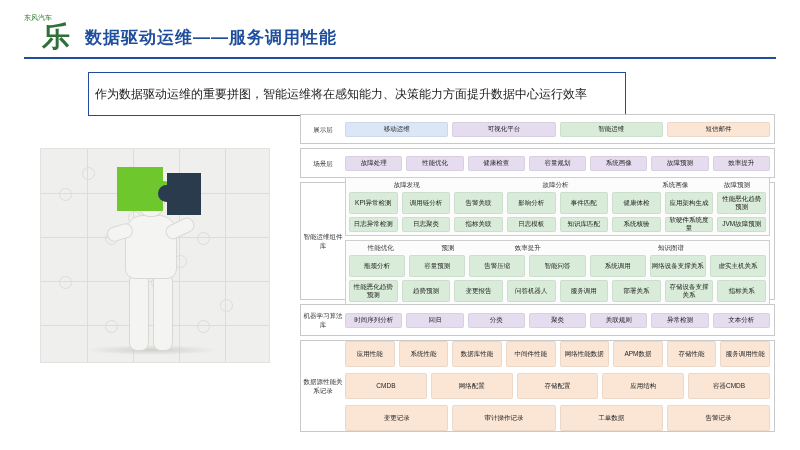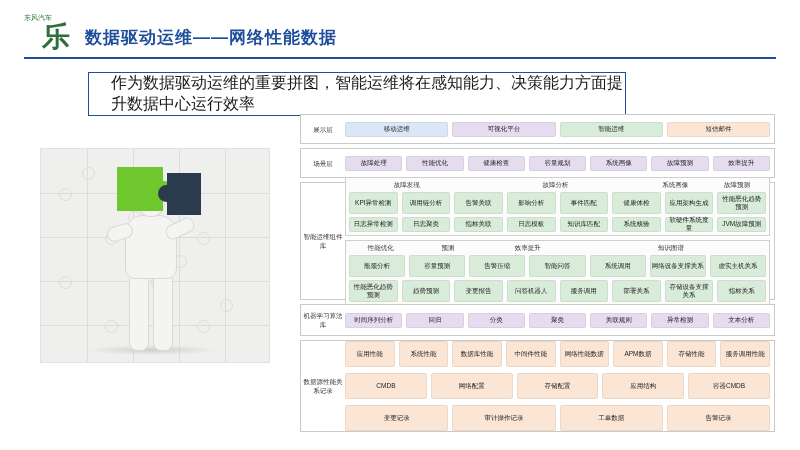--- a/index.html
+++ b/index.html
@@ -30,22 +30,22 @@
   .hrule{
     position:absolute;left:24px;top:57px;width:752px;height:2px;
     background:#1f4e9c;
   }
   
   .subtitle-box{
     position:absolute;left:88px;top:72px;width:538px;height:44px;
     border:1px solid #1f4e9c;
     box-sizing:border-box;
     display:flex;align-items:center;
-    padding-left:22px;
-    font-size:16px;color:#1a1a1a;
+    padding-left:6px;
+    font-size:12px;color:#1a1a1a;
   }
   
   .puzzle-wrap{
     position:absolute;left:40px;top:148px;width:230px;height:215px;
     background:#efefed;
     border:1px solid #e2e2e0;
     box-sizing:border-box;
     overflow:hidden;
   }
   .puzzle-grid{
@@ -148,21 +148,21 @@
   }
   .sub-rows{display:flex;flex-direction:column;gap:3px;}
 </style>
 </head>
 <body>
 
 <div class="logo">
   <div class="zh">东风汽车</div>
   <div class="brush">乐</div>
 </div>
-<div class="title">数据驱动运维——网络性能数据</div>
+<div class="title">数据驱动运维——服务调用性能</div>
 <div class="hrule"></div>
 
 <div class="subtitle-box">
   <span>作为数据驱动运维的重要拼图，智能运维将在感知能力、决策能力方面提升数据中心运行效率</span>
 </div>
 
 <div class="puzzle-wrap">
   <div class="puzzle-grid">
     <div class="pz-line pz-h" style="top:44px"></div>
     <div class="pz-line pz-h" style="top:88px"></div>

